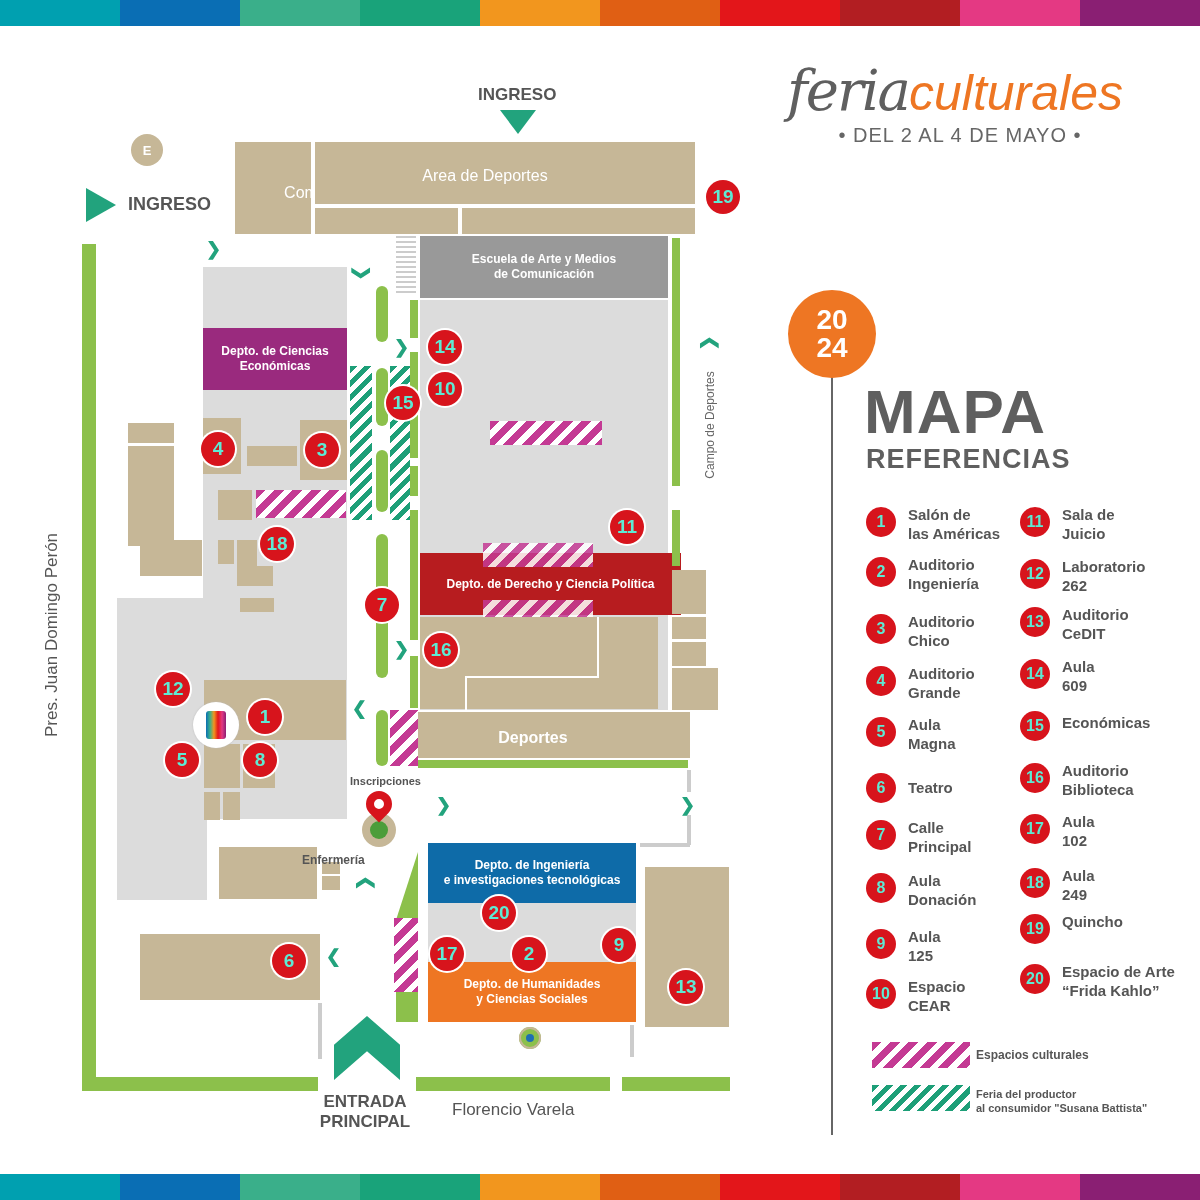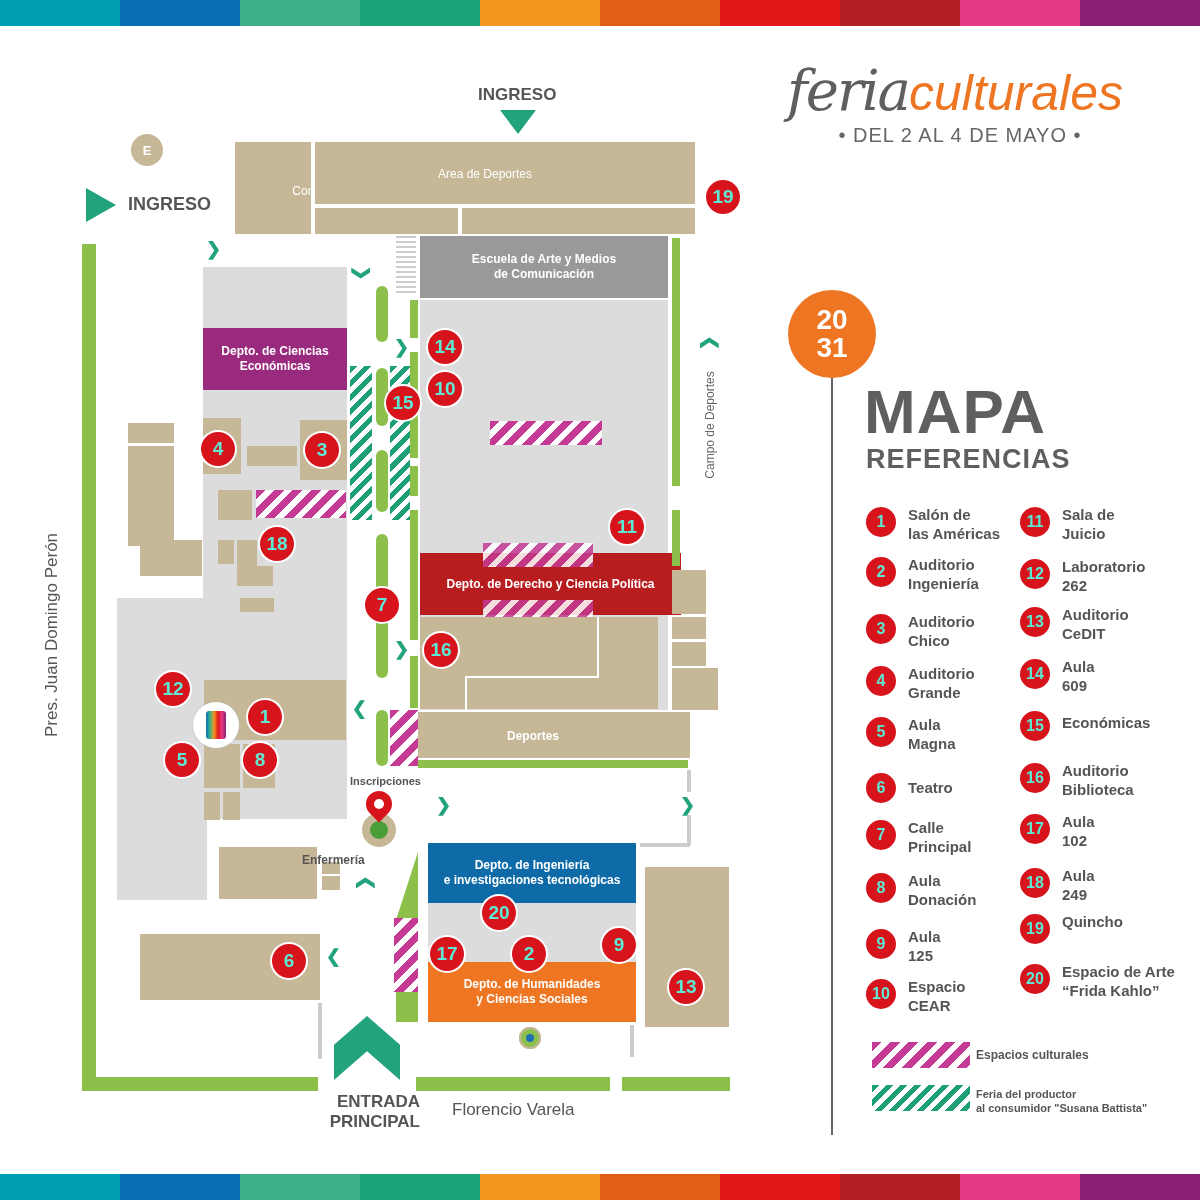--- a/index.html
+++ b/index.html
@@ -7,21 +7,21 @@
   .abs{position:absolute;}
   .stripebar{position:absolute;left:0;width:1200px;height:26px;display:flex;}
   .stripebar div{flex:1;}
   .bld{position:absolute;background:#c6b797;}
   .gry{position:absolute;background:#dcdcdc;}
   .grn{position:absolute;background:#8cc04b;border-radius:7px;}
   .wall{position:absolute;background:#8cc04b;}
   .hatch-m{position:absolute;background:repeating-linear-gradient(135deg,#c43a94 0 7px,#fff 7px 13px);}
   .hatch-g{position:absolute;background:repeating-linear-gradient(135deg,#1d9f78 0 5px,#fff 5px 10px);}
   .dept{position:absolute;color:#fff;font-weight:bold;font-size:12px;display:flex;align-items:center;justify-content:center;text-align:center;line-height:15px;}
-  .lbl{position:absolute;color:#fff;font-size:12px;text-align:center;}
+  .lbl{position:absolute;color:#fff;font-size:16px;text-align:center;}
   .pin{position:absolute;width:34px;height:34px;border-radius:50%;background:#d7141c;color:#5eead4;font-weight:bold;font-size:19px;display:flex;align-items:center;justify-content:center;box-shadow:0 0 0 2px #fff;}
   .chev{position:absolute;color:#22a37d;font-weight:bold;font-size:18px;line-height:18px;}
   .leg-item{position:absolute;display:flex;align-items:flex-start;gap:12px;}
   .leg-item .pin{position:relative;width:30px;height:30px;font-size:16px;flex:none;margin-top:2px;}
   .leg-text{color:#555;font-weight:bold;font-size:15px;line-height:19px;white-space:pre-line;}
   .road{position:absolute;color:#555;font-size:17px;}
 </style>
 </head>
 <body>
 
@@ -51,21 +51,21 @@
 </div>
 
 <div class="abs" style="left:765px;top:58px;width:380px;text-align:center;">
   <span data-bind="header.logo_part1" style="font-family:'DejaVu Serif',serif;font-style:italic;font-size:56px;color:#5f5f5f;letter-spacing:-2px;">feria</span><span data-bind="header.logo_part2" style="font-family:'Liberation Sans',sans-serif;font-style:italic;font-size:50px;color:#ee7623;">culturales</span>
 </div>
 <div class="abs" data-bind="header.dates" style="left:810px;top:124px;width:300px;text-align:center;color:#666;font-size:20px;letter-spacing:1px;">• DEL 2 AL 4 DE MAYO •</div>
 
 <div class="abs" style="left:831px;top:360px;width:2px;height:775px;background:#666;"></div>
 <div class="abs" style="left:788px;top:290px;width:88px;height:88px;border-radius:50%;background:#ee7623;color:#fff;font-weight:bold;font-size:28px;line-height:28px;display:flex;flex-direction:column;align-items:center;justify-content:center;">
   <span data-bind="header.year_top">20</span>
-  <span data-bind="header.year_bottom">31</span>
+  <span data-bind="header.year_bottom">24</span>
 </div>
 <div class="abs" data-bind="header.title" style="left:864px;top:376px;font-size:62px;font-weight:bold;color:#5f5f5f;letter-spacing:1px;">MAPA</div>
 <div class="abs" data-bind="header.subtitle" style="left:866px;top:444px;font-size:27px;font-weight:bold;color:#5f5f5f;letter-spacing:1px;">REFERENCIAS</div>
 
 <div class="abs" style="left:0;top:0;width:760px;height:1170px;">
 
   <div class="wall" style="left:82px;top:244px;width:14px;height:846px;"></div>
   <div class="wall" style="left:82px;top:1077px;width:236px;height:14px;"></div>
   <div class="wall" style="left:416px;top:1077px;width:194px;height:14px;"></div>
   <div class="wall" style="left:622px;top:1077px;width:108px;height:14px;"></div>
@@ -186,21 +186,21 @@
 e investigaciones tecnológicas</div>
   <div class="dept" data-bind="map.humanidades" style="left:428px;top:962px;width:208px;height:60px;background:#ee7623;white-space:pre-line;">Depto. de Humanidades
 y Ciencias Sociales</div>
   <div class="bld" style="left:645px;top:867px;width:84px;height:160px;"></div>
   <div class="abs" style="left:519px;top:1027px;width:22px;height:22px;border-radius:50%;background:#8cc04b;box-shadow:0 0 0 2px #c6b797 inset;">
     <div style="position:absolute;left:7px;top:7px;width:8px;height:8px;border-radius:50%;background:#1e6fb3;"></div>
   </div>
   <div class="abs" style="left:630px;top:1025px;width:4px;height:32px;background:#ccc;"></div>
 
   <div class="abs" style="left:334px;top:1016px;width:66px;height:64px;background:#22a37d;clip-path:polygon(50% 0,100% 45%,100% 100%,50% 55%,0 100%,0 45%);"></div>
-  <div class="abs" data-bind="map.entrada_principal" style="left:310px;top:1092px;width:110px;text-align:right;font-weight:bold;color:#555;font-size:17px;line-height:20px;white-space:pre-line;">ENTRADA
+  <div class="abs" data-bind="map.entrada_principal" style="left:310px;top:1092px;width:110px;text-align:center;font-weight:bold;color:#555;font-size:17px;line-height:20px;white-space:pre-line;">ENTRADA
 PRINCIPAL</div>
   <div class="road" data-bind="map.road_bottom" style="left:452px;top:1100px;">Florencio Varela</div>
   <div class="road" data-bind="map.road_left" style="left:-58px;top:625px;width:220px;transform:rotate(-90deg);text-align:center;">Pres. Juan Domingo Perón</div>
 
   <div class="pin" data-bind="pins.0" style="left:248px;top:700px;">1</div>
   <div class="pin" data-bind="pins.1" style="left:512px;top:937px;">2</div>
   <div class="pin" data-bind="pins.2" style="left:305px;top:433px;">3</div>
   <div class="pin" data-bind="pins.3" style="left:201px;top:432px;">4</div>
   <div class="pin" data-bind="pins.4" style="left:165px;top:743px;">5</div>
   <div class="pin" data-bind="pins.5" style="left:272px;top:944px;">6</div>

